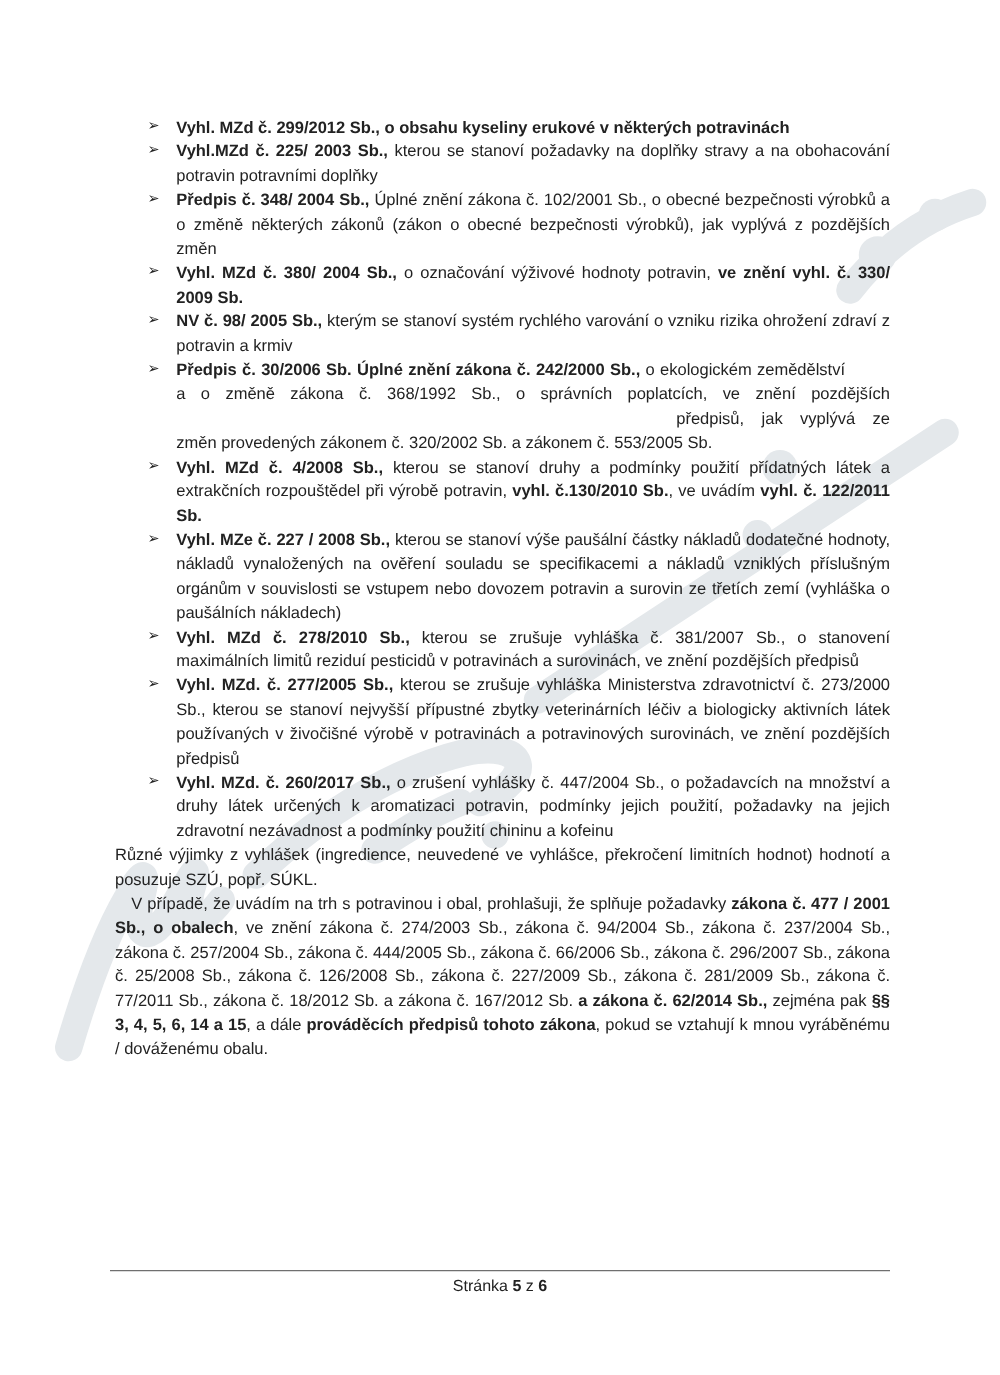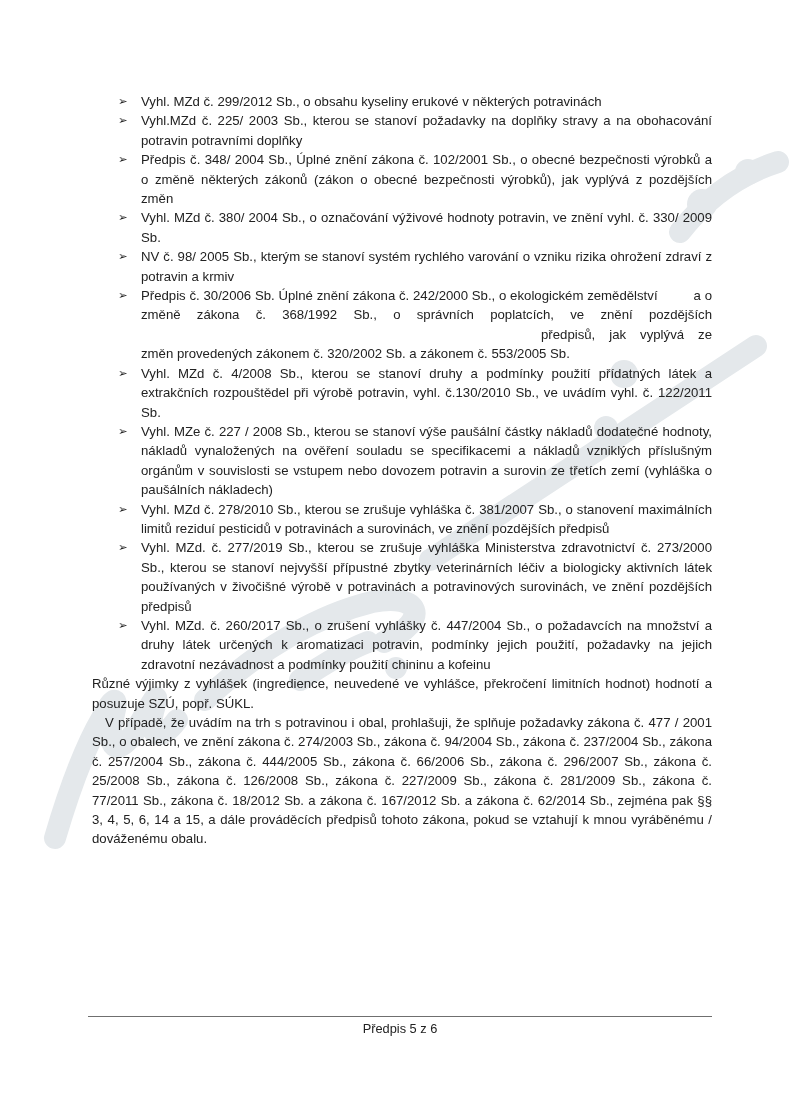--- a/index.html
+++ b/index.html
@@ -22,21 +22,21 @@
   .bullet-row{display:flex;margin-left:26px;}
   .marker{
     flex:0 0 23px;width:23px;
     font-size:11.5px;line-height:19.4px;
     color:#222222;
   }
   .item-text{flex:1;text-align:justify;font-weight:bold;}
   .item-text .reg{font-weight:normal;}
   .para{margin:0;text-align:justify;}
   .para.indent{text-indent:13px;}
-  .bold{font-weight:normal;}
+  .bold{font-weight:bold;}
   .gap{display:inline-block;height:1px;}
   .footer-line{
     position:absolute;left:88px;right:88px;top:1016px;
     border-top:1px solid #6f6f6f;z-index:1;
   }
   .footer{
     position:absolute;left:0;top:1021px;width:800px;
     text-align:center;font-size:12.8px;z-index:1;color:#222222;
   }
 </style>
@@ -104,32 +104,32 @@
     <div class="item-text"><span class="bold">Vyhl. MZe č. 227 / 2008 Sb.,</span><span class="reg"> kterou se stanoví výše paušální částky nákladů dodatečné hodnoty, nákladů vynaložených na ověření souladu se specifikacemi a nákladů vzniklých příslušným orgánům v souvislosti se vstupem nebo dovozem potravin a surovin ze třetích zemí (vyhláška o paušálních nákladech)</span></div>
   </div>
 
   <div class="bullet-row">
     <span class="marker">➢</span>
     <div class="item-text"><span class="bold">Vyhl. MZd č. 278/2010 Sb.,</span><span class="reg"> kterou se zrušuje vyhláška č. 381/2007 Sb., o stanovení maximálních limitů reziduí pesticidů v potravinách a surovinách, ve znění pozdějších předpisů</span></div>
   </div>
 
   <div class="bullet-row">
     <span class="marker">➢</span>
-    <div class="item-text"><span class="bold">Vyhl. MZd. č. 277/2019 Sb.,</span><span class="reg"> kterou se zrušuje vyhláška Ministerstva zdravotnictví č. 273/2000 Sb., kterou se stanoví nejvyšší přípustné zbytky veterinárních léčiv a biologicky aktivních látek používaných v živočišné výrobě v potravinách a potravinových surovinách, ve znění pozdějších předpisů</span></div>
+    <div class="item-text"><span class="bold">Vyhl. MZd. č. 277/2005 Sb.,</span><span class="reg"> kterou se zrušuje vyhláška Ministerstva zdravotnictví č. 273/2000 Sb., kterou se stanoví nejvyšší přípustné zbytky veterinárních léčiv a biologicky aktivních látek používaných v živočišné výrobě v potravinách a potravinových surovinách, ve znění pozdějších předpisů</span></div>
   </div>
 
   <div class="bullet-row">
     <span class="marker">➢</span>
     <div class="item-text"><span class="bold">Vyhl. MZd. č. 260/2017 Sb.,</span><span class="reg"> o zrušení vyhlášky č. 447/2004 Sb., o požadavcích na množství a druhy látek určených k aromatizaci potravin, podmínky jejich použití, požadavky na jejich zdravotní nezávadnost a podmínky použití chininu a kofeinu</span></div>
   </div>
 </div>
     <div>
   <p class="para"><span class="reg">Různé výjimky z vyhlášek (ingredience, neuvedené ve vyhlášce, překročení limitních hodnot) hodnotí a posuzuje SZÚ, popř. SÚKL.</span></p>
 
   <p class="para indent"><span class="reg">V případě, že uvádím na trh s potravinou i obal, prohlašuji, že splňuje požadavky </span><span class="bold">zákona č. 477 / 2001 Sb., o obalech</span><span class="reg">, ve znění zákona č. 274/2003 Sb., zákona č. 94/2004 Sb., zákona č. 237/2004 Sb., zákona č. 257/2004 Sb., zákona č. 444/2005 Sb., zákona č. 66/2006 Sb., zákona č. 296/2007 Sb., zákona č. 25/2008 Sb., zákona č. 126/2008 Sb., zákona č. 227/2009 Sb., zákona č. 281/2009 Sb., zákona č. 77/2011 Sb., zákona č. 18/2012 Sb. a zákona č. 167/2012 Sb. </span><span class="bold">a zákona č. 62/2014 Sb.,</span><span class="reg"> zejména pak </span><span class="bold">§§ 3, 4, 5, 6, 14 a 15</span><span class="reg">, a dále </span><span class="bold">prováděcích předpisů tohoto zákona</span><span class="reg">, pokud se vztahují k mnou vyráběnému / dováženému obalu.</span></p>
 </div>
   </div>
 
   <div class="footer-line"></div>
   <div class="footer">
-    <span><span class="reg">Předpis </span><span class="bold">5</span><span class="reg"> z </span><span class="bold">6</span></span>
+    <span><span class="reg">Stránka </span><span class="bold">5</span><span class="reg"> z </span><span class="bold">6</span></span>
   </div>
 </div>
 
 </body></html>

